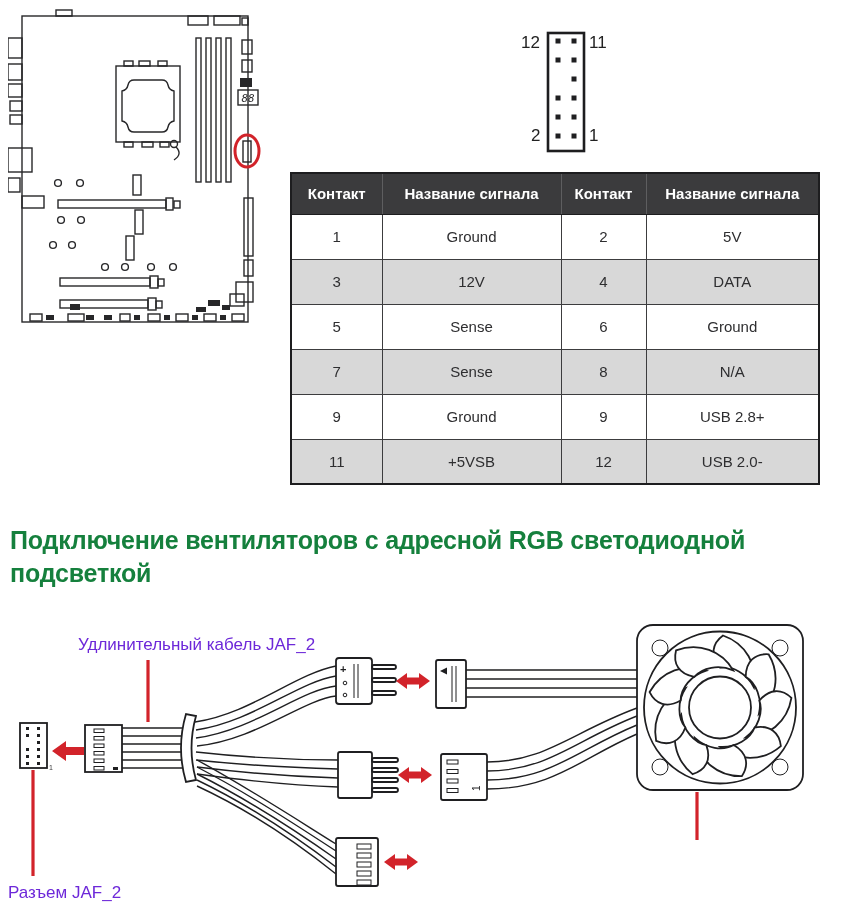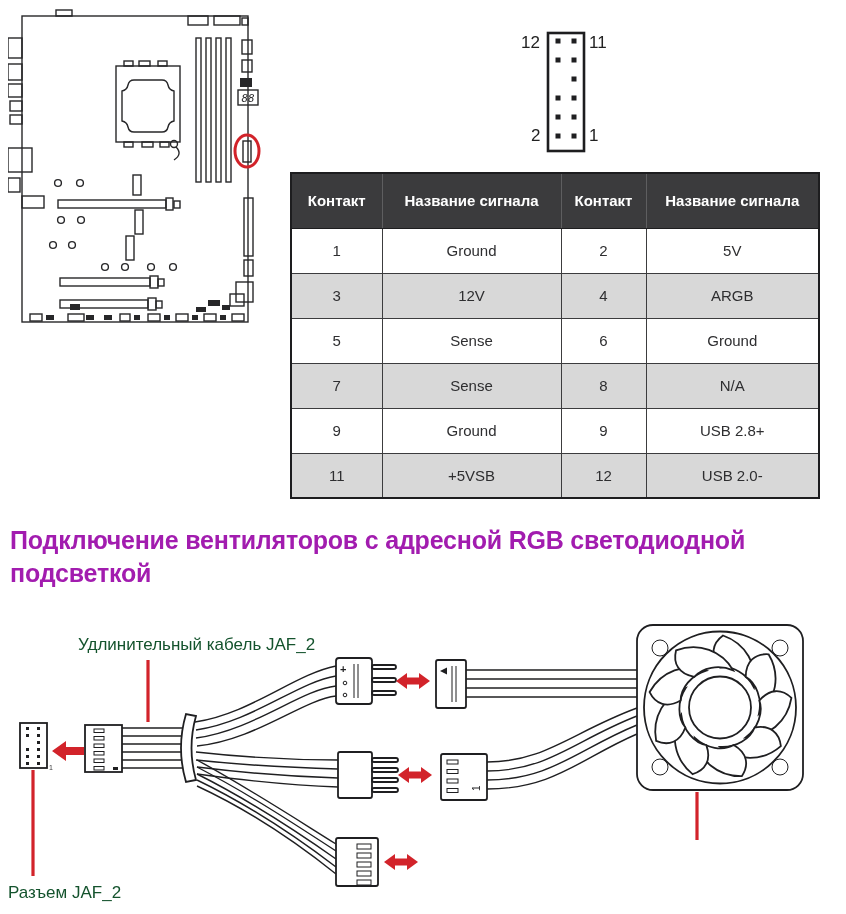--- a/index.html
+++ b/index.html
@@ -17,32 +17,32 @@
   .ln{fill:none;stroke:var(--line-art,#272729);stroke-width:1.4;}
   .fl{fill:var(--line-art,#272729);stroke:none;}
   .red-ellipse{fill:none;stroke:var(--accent-red,#d2232a);stroke-width:3;}
 
   
   .pinhdr{position:absolute;left:505px;top:22px;width:170px;height:140px;}
   .pinhdr .num{position:absolute;font-size:17px;color:#222;}
 
   
   .pintable{position:absolute;left:290px;top:172px;width:528px;border-collapse:collapse;table-layout:fixed;border:2px solid #1d1d1f;}
-  .pintable th{background:var(--table-header-bg,#3b3b3d);color:#fff;font-size:15px;font-weight:bold;height:55px;border-left:1px solid #5e5e60;border-bottom:1px solid #1d1d1f;text-align:center;}
+  .pintable th{background:var(--table-header-bg,#3b3b3d);color:#fff;font-size:15px;font-weight:bold;height:41px;border-left:1px solid #5e5e60;border-bottom:1px solid #1d1d1f;text-align:center;}
   .pintable th:first-child{border-left:none;}
   .pintable td{font-size:15px;color:#2e2e30;text-align:center;height:45px;border:1px solid #3c3c3e;}
   .pintable tr.alt td{background:var(--table-alt-row-bg,#d8d8d8);}
 
   
-  .heading{position:absolute;left:10px;top:524px;width:826px;font-size:25px;font-weight:bold;color:#a21caf;line-height:33px;letter-spacing:-0.2px;}
+  .heading{position:absolute;left:10px;top:524px;width:826px;font-size:25px;font-weight:bold;color:#15803d;line-height:33px;letter-spacing:-0.2px;}
   .heading span{display:block;}
 
   
   .diagram{position:absolute;left:0;top:610px;width:846px;height:304px;}
-  .dlabel{position:absolute;font-size:17px;color:#14532d;white-space:nowrap;}
+  .dlabel{position:absolute;font-size:17px;color:#6d28d9;white-space:nowrap;}
   .dlabel span{display:block;line-height:24px;}
   .wire{fill:none;stroke:#1f1f21;stroke-width:1.4;}
   .body{fill:#fff;stroke:#1f1f21;stroke-width:1.8;}
   .thin{fill:none;stroke:#1f1f21;stroke-width:1;}
   .dot{fill:#1f1f21;}
   .rshape{fill:var(--accent-red,#d2232a);stroke:none;}
   .rline{stroke:var(--accent-red,#d2232a);stroke-width:3.2;}
 </style>
 </head>
 <body>
@@ -188,21 +188,21 @@
       <tr>
         <td>1</td>
         <td>Ground</td>
         <td>2</td>
         <td>5V</td>
       </tr>
       <tr class="alt">
         <td>3</td>
         <td>12V</td>
         <td>4</td>
-        <td>ARGB</td>
+        <td>DATA</td>
       </tr>
       <tr>
         <td>5</td>
         <td>Sense</td>
         <td>6</td>
         <td>Ground</td>
       </tr>
       <tr class="alt">
         <td>7</td>
         <td>Sense</td>

